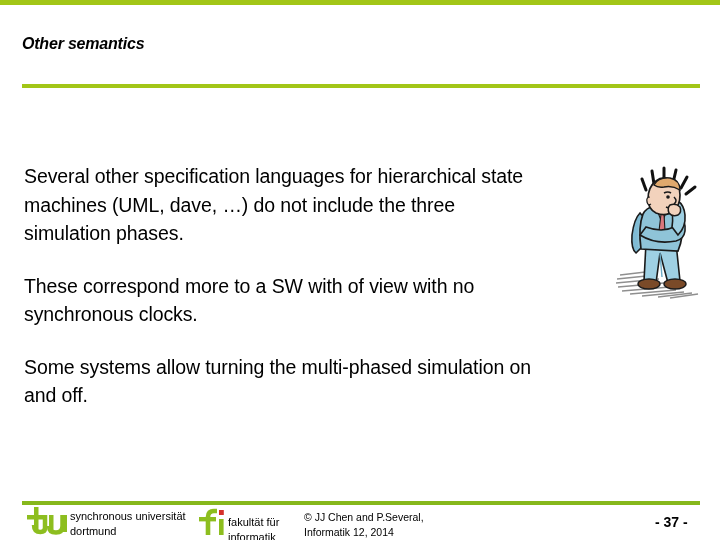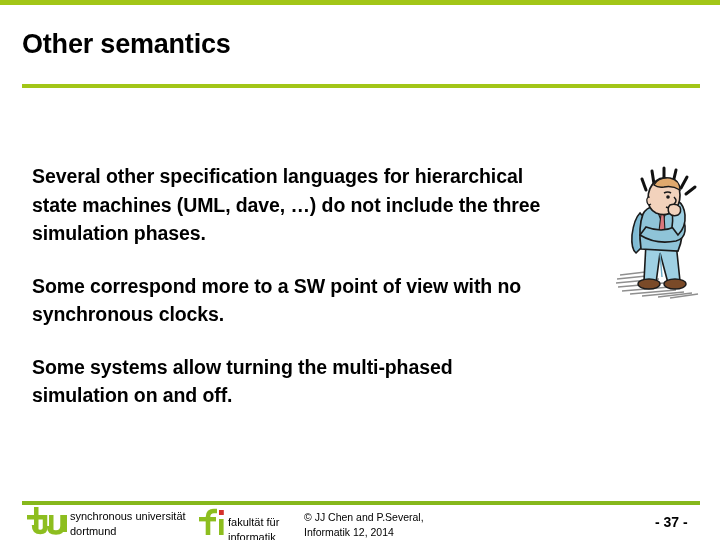--- a/index.html
+++ b/index.html
@@ -23,44 +23,44 @@
     width: 720px;
     height: 5px;
     background: #a2c617;
   }
 
   
   .slide-title {
     position: absolute;
     left: 22px;
     top: 29px;
-    font-size: 27px;
+    font-size: 16px;
     font-weight: bold;
     color: #000000;
     letter-spacing: -0.2px;
     line-height: 30px;
     white-space: nowrap;
+    font-style: italic;
   }
 
   .title-rule {
     position: absolute;
     left: 22px;
     top: 84px;
     width: 678px;
     height: 4px;
     background: #a2c617;
   }
 
   
   .body-area {
     position: absolute;
-    left: 32px;
+    left: 24px;
     top: 162px;
     width: 520px;
-    font-weight: bold;
   }
   .para {
     font-size: 19.5px;
     line-height: 28.5px;
     color: #000000;
     margin: 0 0 24px 0;
     letter-spacing: -0.1px;
   }
   .para:last-child { margin-bottom: 0; }
 
@@ -137,21 +137,21 @@
 </head>
 <body>
 
 <div class="top-bar"></div>
 
 <div class="slide-title">Other semantics</div>
 <div class="title-rule"></div>
 
 <div class="body-area">
   <p class="para">Several other specification languages for hierarchical state machines (UML, dave, …) do not include the three simulation phases.</p>
-  <p class="para">Some correspond more to a SW point of view with no synchronous clocks.</p>
+  <p class="para">These correspond more to a SW with of view with no synchronous clocks.</p>
   <p class="para">Some systems allow turning the multi-phased simulation on and off.</p>
 </div>
 
 <div class="cartoon">
   <svg viewBox="0 0 106 142" width="106" height="142" xmlns="http://www.w3.org/2000/svg">
 
     <g stroke="#8f8f8f" stroke-width="1.6" fill="none">
       <path d="M8 118 L42 114"></path>
       <path d="M5 122 L44 118"></path>
       <path d="M4 126 L47 122"></path>

